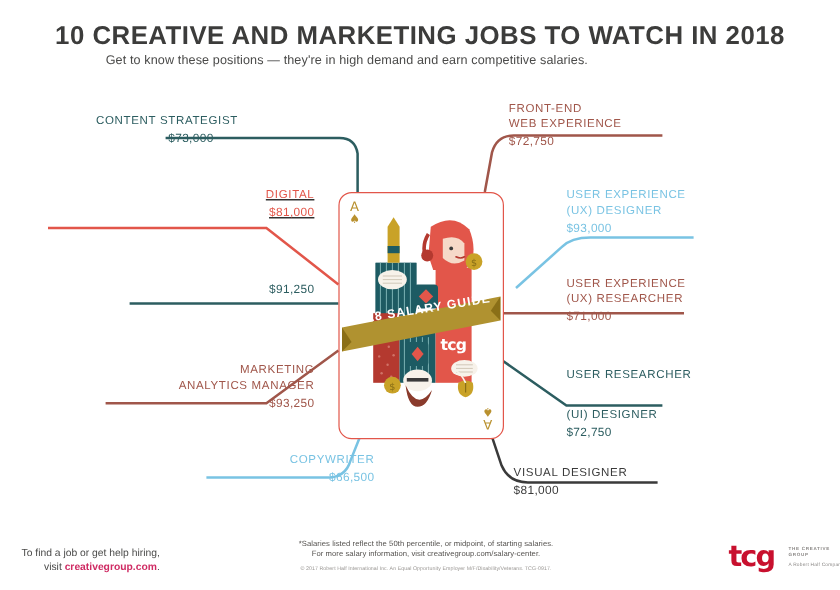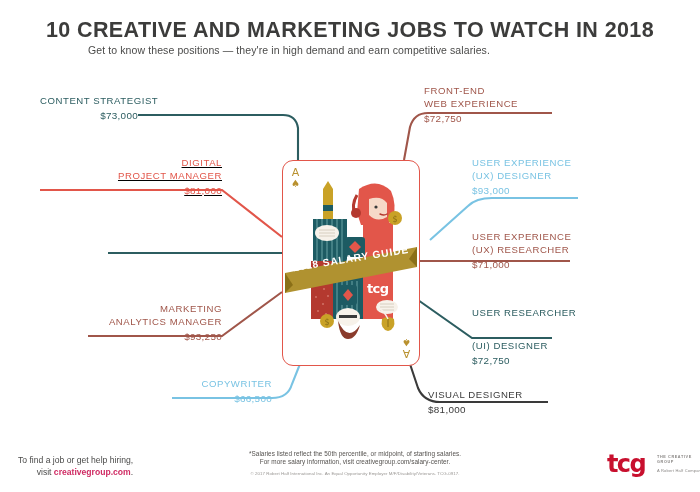--- a/index.html
+++ b/index.html
@@ -62,21 +62,21 @@
   .callout {
     position: absolute;
     font-size: 9.6px;
     letter-spacing: 0.55px;
     line-height: 12.6px;
     white-space: nowrap;
   }
   .callout .role { display: block; font-weight: normal; }
   .callout .salary { display: block; margin-top: 2.5px; font-size: 9.9px; letter-spacing: 0.3px; }
   .callout.right { text-align: left; }
-  .callout.left  { text-align: right; }
+  .callout.left  { text-align: right; margin-left: 40px; }
 
   
   #salary-card {
     position: absolute;
     left: 282px;
     top: 160px;
     width: 136px;
     height: 204px;
     border: 1.8px solid #e2564a;
     border-radius: 11px;
@@ -202,25 +202,25 @@
     <path d="M548,402 L440,402 Q424,402 418,388 L410,364" stroke="#3a3a3a"></path>
   </svg>
 
   <div class="callout left" style="left:40px; top:95px; width:98px;">
     <span class="role" style="color:#2c5d60;">CONTENT STRATEGIST</span>
     <span class="salary" style="color:#2c5d60;">$73,000</span>
   </div>
 
   <div class="callout left" style="left:40px; top:157px; width:182px;text-decoration:underline;">
     <span class="role" style="color:#e2564a;">DIGITAL</span>
-    <span class="role" style="color:#e2564a;">PROJECT MANAGER</span>
     <span class="salary" style="color:#e2564a;">$81,000</span>
   </div>
 
   <div class="callout left" style="left:60px; top:233px; width:162px;">
+    <span class="salary" style="color:#2c5d60;">$91,250</span>
   </div>
 
   <div class="callout left" style="left:40px; top:303px; width:182px;">
     <span class="role" style="color:#a0564a;">MARKETING</span>
     <span class="role" style="color:#a0564a;">ANALYTICS MANAGER</span>
     <span class="salary" style="color:#a0564a;">$93,250</span>
   </div>
 
   <div class="callout left" style="left:150px; top:378px; width:122px;">
     <span class="role" style="color:#79c3e3;">COPYWRITER</span>

